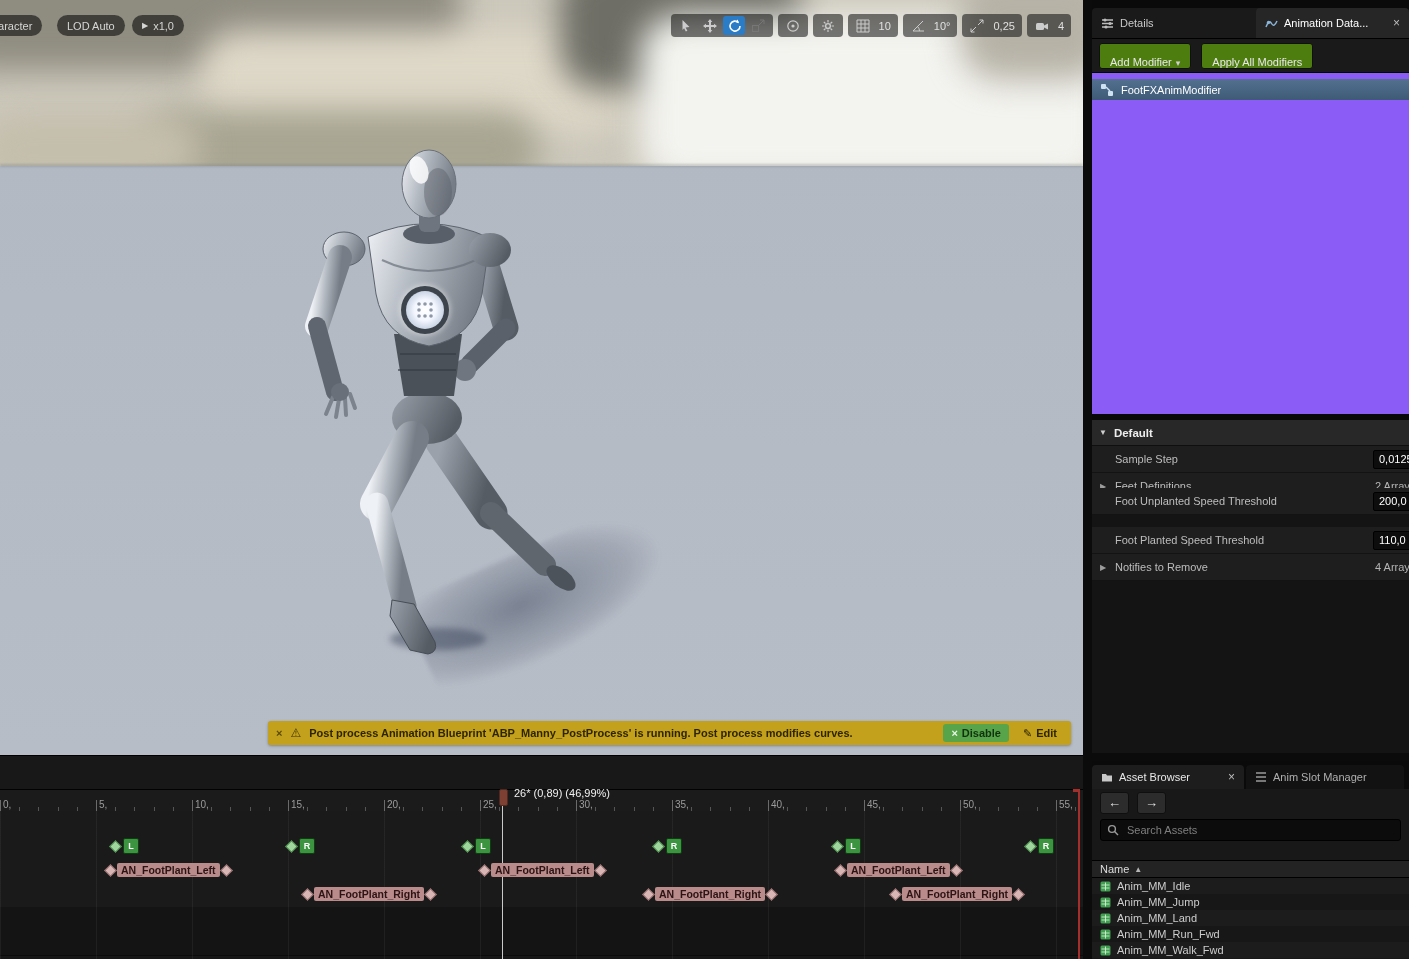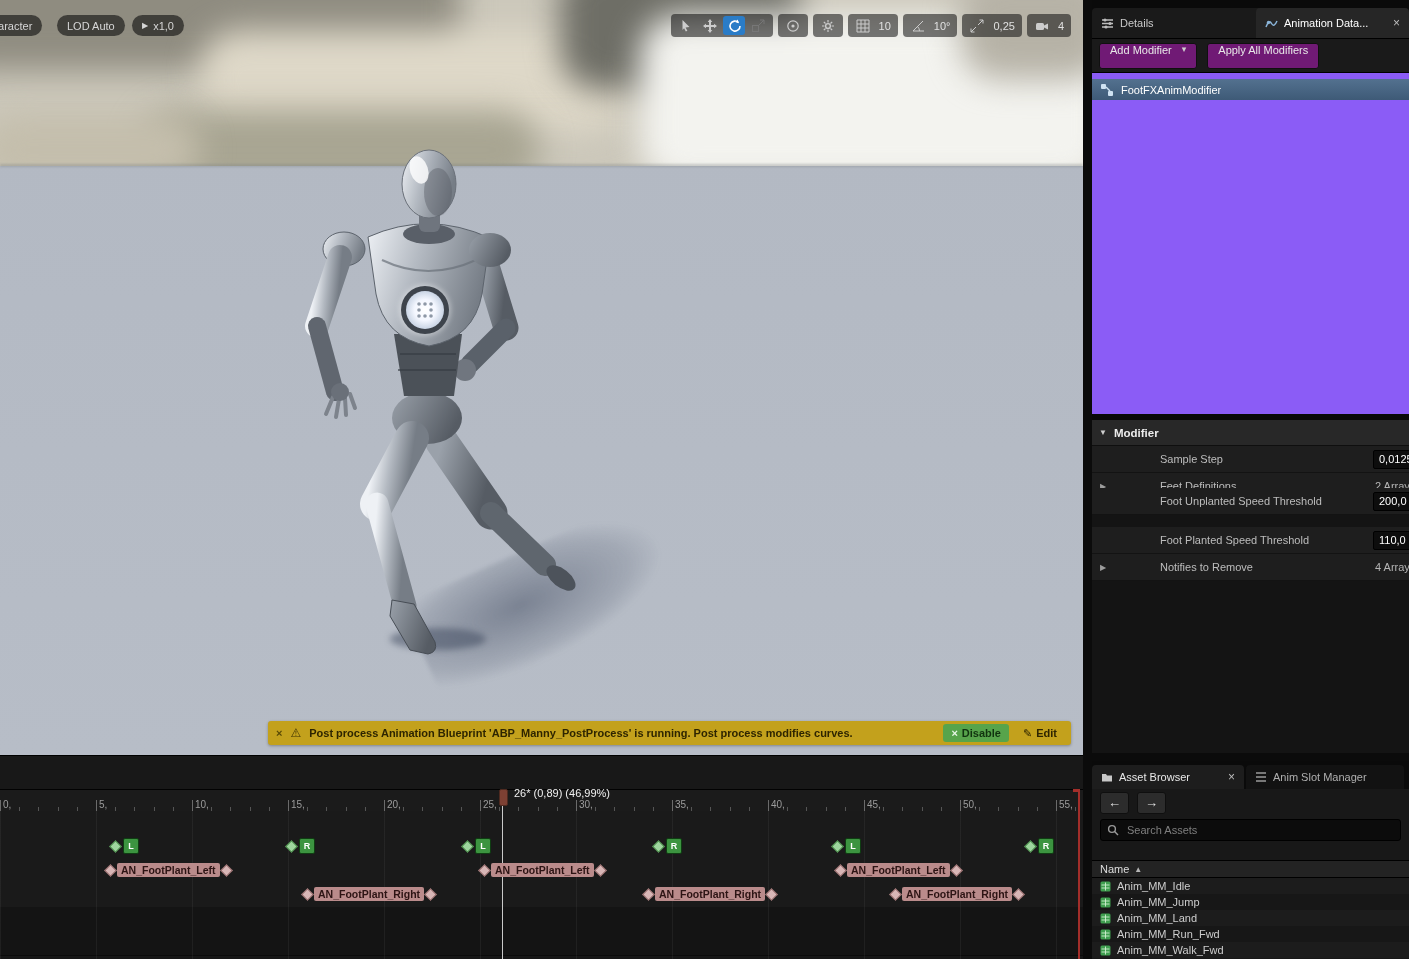--- a/index.html
+++ b/index.html
@@ -84,35 +84,35 @@
        border-radius:4px 4px 0 0;cursor:pointer;white-space:nowrap;overflow:hidden;}
   .tlabel{overflow:hidden;text-overflow:ellipsis;white-space:nowrap;}
   .xclose{color:#bdbdbd;font-size:12px;margin-left:auto;padding-left:6px;cursor:pointer;}
 
   #dtabbar{height:38px;}
   #tabDetails{left:0;top:8px;height:30px;width:182px;background:#1a1a1a;color:#c9c9c9;}
   #tabAnimData{left:164px;top:8px;height:30px;right:0;width:153px;background:#262626;color:#fff;}
 
   #modbar{position:absolute;left:0;top:38px;width:100%;height:34px;background:#1a1a1a;border-top:1px solid #000;
           display:flex;align-items:center;gap:10px;padding:0 7px;box-sizing:border-box;}
-  .ubtn{height:24px;background:#701a75;border:1px solid #101010;border-radius:3px;color:#e8e8e8;
-        display:flex;align-items:flex-start;gap:10px;padding:0 10px;cursor:pointer;white-space:nowrap;}
+  .ubtn{height:24px;background:#4d7c0f;border:1px solid #101010;border-radius:3px;color:#e8e8e8;
+        display:flex;align-items:flex-end;gap:4px;padding:0 10px;cursor:pointer;white-space:nowrap;}
   .caret{font-size:9px;color:#cfcfcf;}
   #modlist{position:absolute;left:0;top:72px;width:100%;height:342px;background:#8b5cf6;border-top:1px solid #000;}
   #modrow{position:absolute;left:0;top:6px;width:100%;height:21px;
           background:linear-gradient(#53718f,#3e5a77);display:flex;align-items:center;gap:7px;
           padding:0 8px;box-sizing:border-box;color:#fff;cursor:pointer;}
   #pdivider{position:absolute;left:0;top:414px;width:100%;height:6px;background:#090909;}
   #pcat{position:absolute;left:0;top:420px;width:100%;height:26px;background:#282828;border-bottom:1px solid #0f0f0f;
         display:flex;align-items:center;gap:7px;padding:0 7px;box-sizing:border-box;font-weight:bold;
         font-size:11.5px;color:#ededed;cursor:pointer;}
   .expd{font-size:8px;color:#cfcfcf;}
   .prow{position:absolute;left:0;width:100%;height:27px;background:#1e1e1e;border-bottom:1px solid #131313;box-sizing:border-box;}
   .prow .exp{position:absolute;left:8px;top:9px;font-size:8px;color:#9d9d9d;cursor:pointer;}
-  .prow .plabel{position:absolute;left:23px;top:0;line-height:27px;color:#bdbdbd;white-space:nowrap;margin-left:45px;}
+  .prow .plabel{position:absolute;left:23px;top:0;line-height:27px;color:#bdbdbd;white-space:nowrap;}
   .prow .vbox{position:absolute;left:281px;top:4px;height:17px;width:72px;background:#0d0d0d;border:1px solid #000;
         border-radius:2px;color:#fff;line-height:17px;padding-left:5px;white-space:nowrap;overflow:hidden;}
   .prow .vtext{position:absolute;left:283px;top:0;line-height:27px;color:#b5b5b5;white-space:nowrap;}
   #pfill{position:absolute;left:0;top:581px;width:100%;bottom:0;background:#141414;}
 
   #atabbar{height:28px;}
   #tabAssetB{left:0;top:4px;height:24px;width:152px;background:#1d1d1d;color:#e8e8e8;}
   #tabSlotMgr{left:154px;top:4px;height:24px;width:158px;background:#121212;color:#b0b0b0;}
   #anav{position:absolute;left:0;top:28px;width:100%;height:27px;background:#181818;display:flex;align-items:center;
         gap:8px;padding:0 8px;box-sizing:border-box;}
@@ -461,21 +461,21 @@
             <path d="M6 4 L10 8" stroke="#cfe2f2" stroke-width="1.4"></path>
             </svg>
           <span>FootFXAnimModifier</span>
         </div>
       </div>
 
       <div id="pdivider"></div>
 
       <div id="pcat">
         <span class="expd">▼</span>
-        <span>Modifier</span>
+        <span>Default</span>
       </div>
 
       <div class="prow" style="top:446px">
         <span class="plabel">Sample Step</span>
         <span class="vbox">0,0125</span>
       </div>
       <div class="prow" style="top:473px">
         <span class="exp">▶</span>
         <span class="plabel">Feet Definitions</span>
         <span class="vtext">2 Array elements</span>

